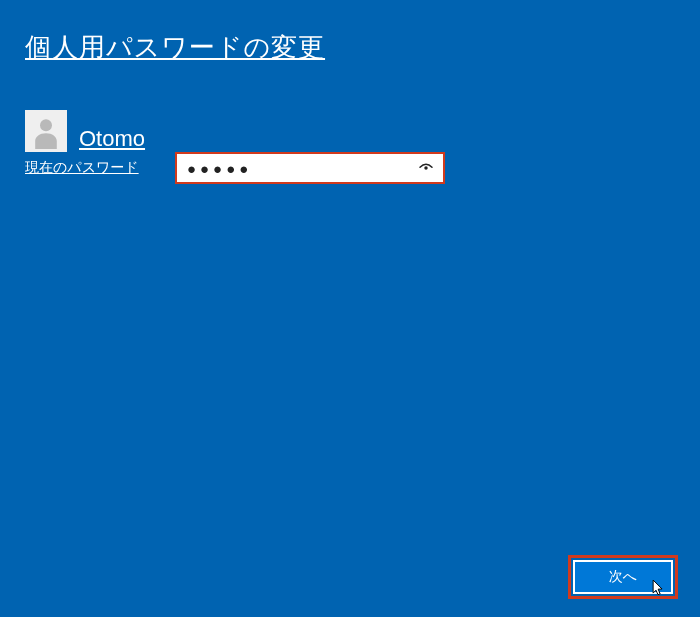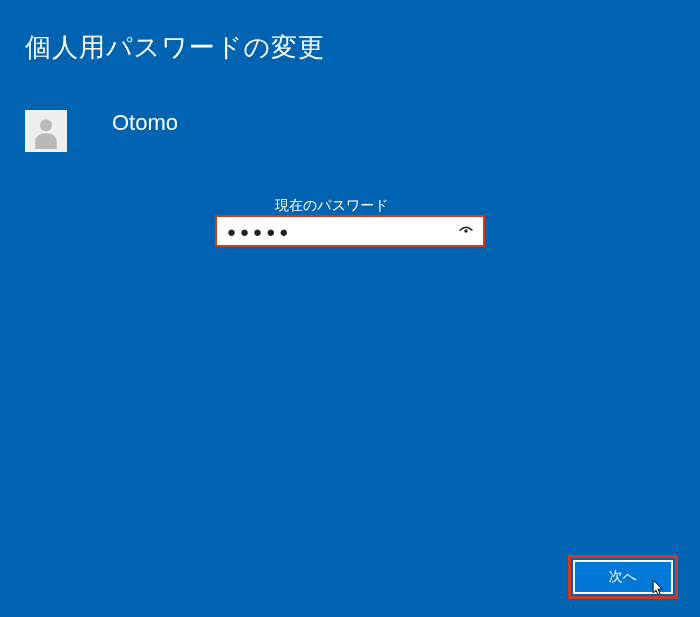--- a/index.html
+++ b/index.html
@@ -11,36 +11,36 @@
       width: 700px;
       height: 617px;
       background: #0063b1;
       font-family: "Yu Gothic UI", "Meiryo", "Segoe UI", sans-serif;
       color: #ffffff;
       overflow: hidden;
       position: relative;
     }
     .container {
       padding: 30px 25px 0 25px;
+      text-decoration: underline;
     }
     .page-title {
       font-size: 26px;
       font-weight: 300;
       letter-spacing: 1px;
       margin-bottom: 10px;
     }
     .page-subtitle {
       font-size: 13px;
       font-weight: 400;
     }
     .user-row {
       display: flex;
-      align-items: flex-start;
+      align-items: flex-end;
       margin-top: 45px;
-      gap: 33px;
     }
     .avatar {
       width: 42px;
       height: 42px;
       background: #efefef;
       display: flex;
       align-items: center;
       justify-content: center;
       margin-right: 12px;
       overflow: hidden;
@@ -49,22 +49,20 @@
       width: 36px;
       height: 36px;
     }
     .user-name {
       font-size: 22px;
       font-weight: 300;
     }
     .form-row {
       display: flex;
       align-items: center;
-      margin-top: 45px;
-      flex-direction: column;
     }
     .field-label {
       font-size: 14px;
       width: 150px;
       flex-shrink: 0;
     }
     .input-wrapper {
       position: relative;
       width: 270px;
     }

